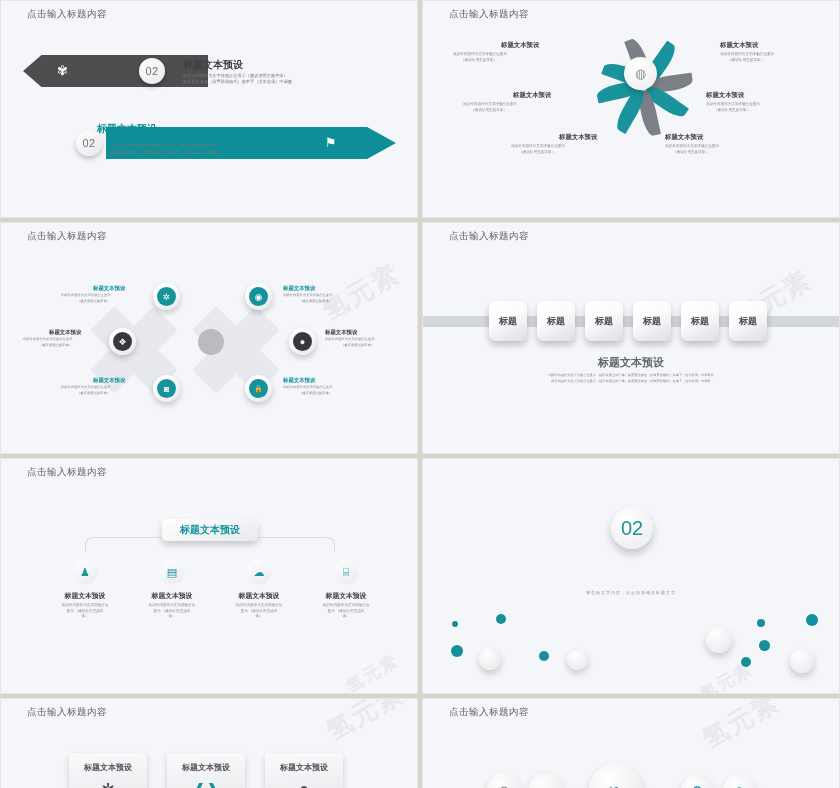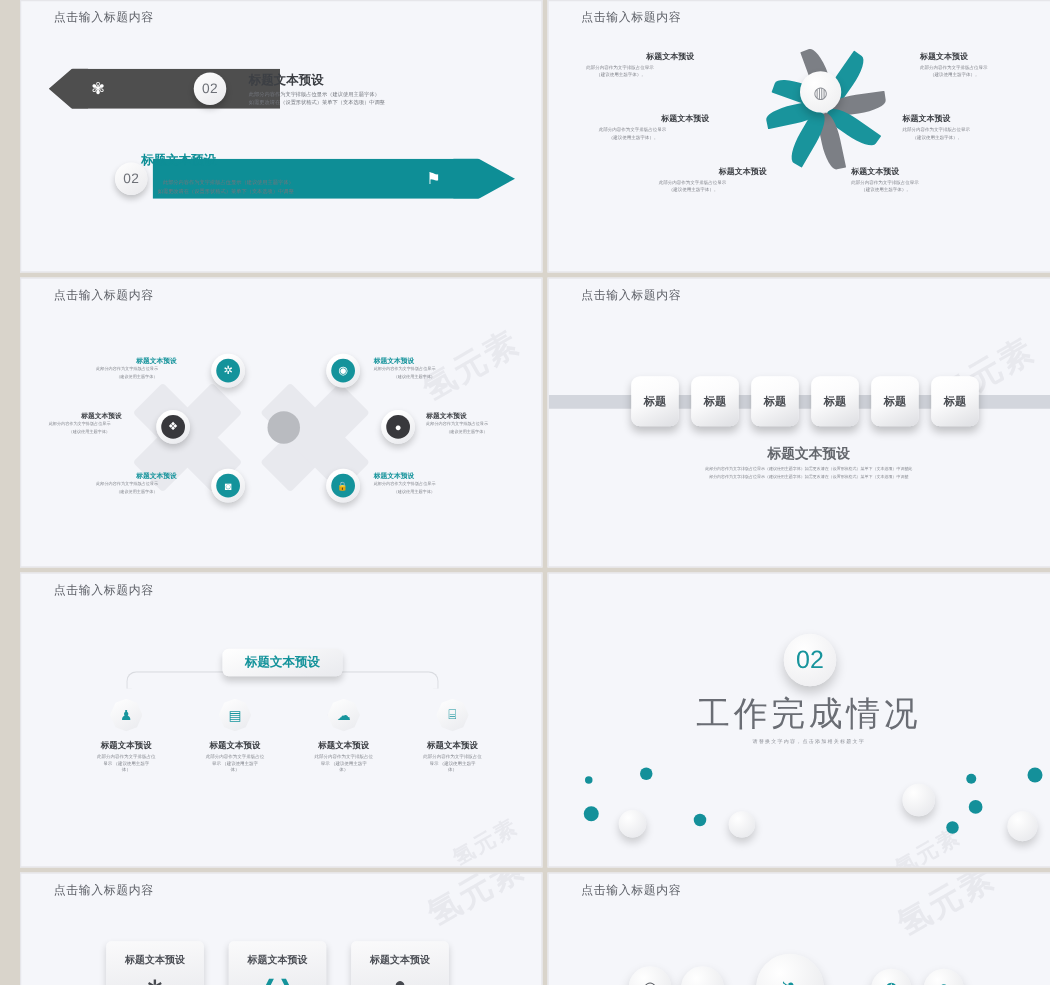--- a/index.html
+++ b/index.html
@@ -8,21 +8,21 @@
     background:#d9d4cb;
     font-family:"Liberation Sans","DejaVu Sans",sans-serif;
   }
   .grid {
     position:relative;
     width:840px; height:788px;
     display:grid;
     grid-template-columns:418px 418px;
     grid-template-rows:218px 232px 236px 120px;
     gap:4px 4px;
-    padding:0 0 0 16px;
+    padding:0 0 0 0;
     border-radius:18px;
   }
   .slide {
     position:relative;
     background:#f5f6fa;
     overflow:hidden;
     border:1px solid #e6e6ea;
   }
   .slide-inner { position:absolute; inset:0; }
   .hdr {
@@ -383,21 +383,20 @@
         <p style="margin-top:0">体）</p>
       </div>
     </div>
   </div>
 
   <div class="slide">
     <div class="slide-inner">
       <div class="wm wm-sm" style="right:84px;bottom:0px;">氢元素</div>
 
       <div class="sec-num" style="left:188px;top:48px;">02</div>
-      <div class="sec-ttl" style="left:0;right:0;top:94px;text-align:center;">工作完成情况</div>
       <div class="sec-sub" style="left:0;right:0;top:131px;text-align:center;">请替换文字内容，点击添加相关标题文字</div>
 
       <div class="dotT" style="left:29px;top:162px;width:6px;height:6px;"></div>
       <div class="dotT" style="left:73px;top:155px;width:10px;height:10px;"></div>
       <div class="dotT" style="left:28px;top:186px;width:12px;height:12px;"></div>
       <div class="dotW" style="left:56px;top:189px;width:22px;height:22px;"></div>
       <div class="dotT" style="left:116px;top:192px;width:10px;height:10px;"></div>
       <div class="dotW" style="left:144px;top:190px;width:21px;height:21px;"></div>
       <div class="dotW" style="left:283px;top:168px;width:26px;height:26px;"></div>
       <div class="dotT" style="left:334px;top:160px;width:8px;height:8px;"></div>

